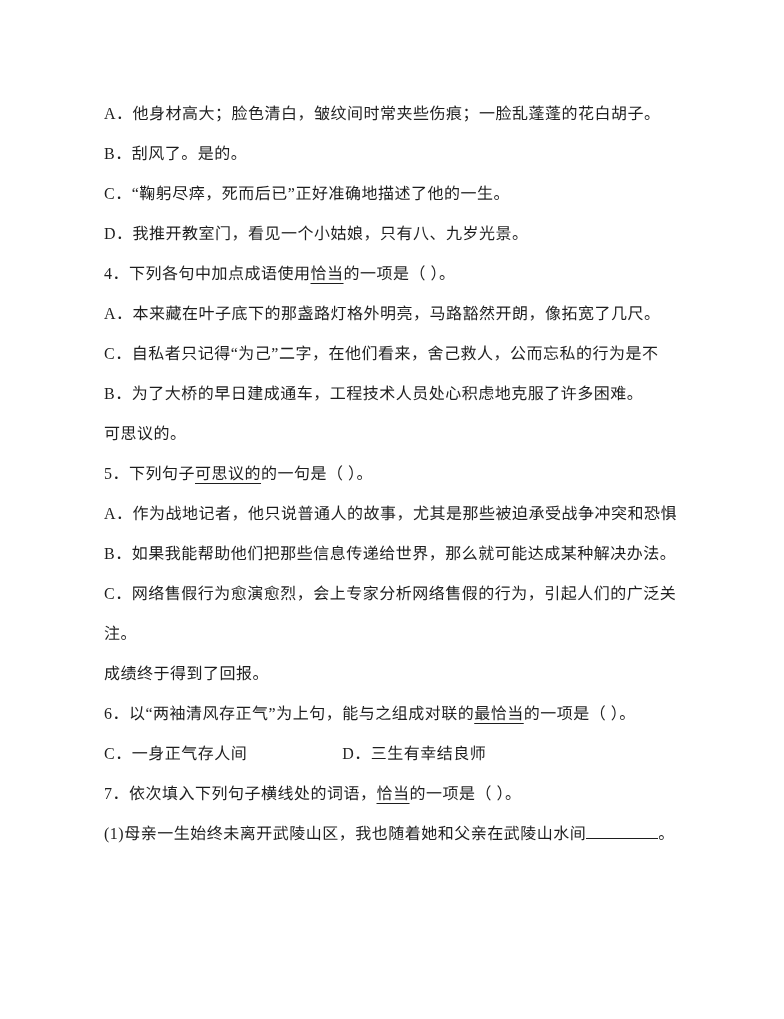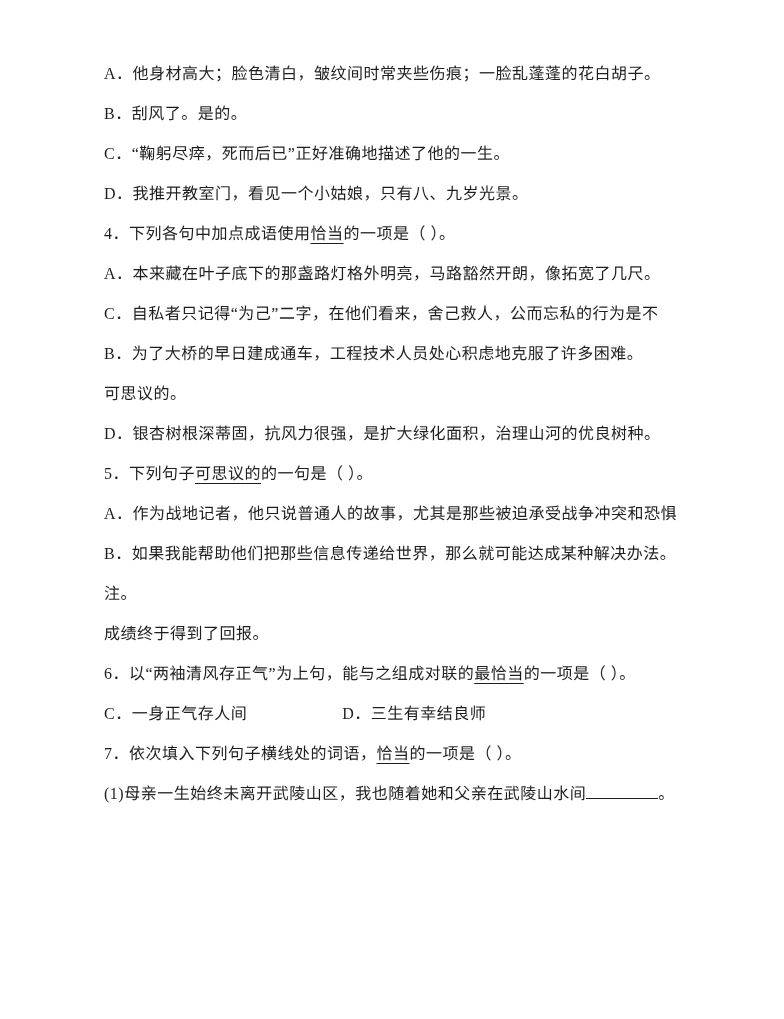--- a/index.html
+++ b/index.html
@@ -11,20 +11,21 @@
     width: 784px;
     height: 1019px;
     overflow: hidden;
     font-family: "Liberation Serif", "DejaVu Serif", serif;
     color: #1e1e1e;
   }
   .exam-body {
     box-sizing: border-box;
     width: 784px;
     padding: 54px 30px 0 104px;
+    margin-top: 40px;
   }
   .line {
     height: 40px;
     line-height: 40px;
     font-size: 16px;
     letter-spacing: 0.5px;
     white-space: nowrap;
   }
   .u {
     text-decoration: underline;
@@ -47,23 +48,23 @@
 <div class="exam-body">
     <div class="line"><span>A．他身材高大；脸色清白，皱纹间时常夹些伤痕；一脸乱蓬蓬的花白胡子。</span></div>
     <div class="line"><span>B．刮风了。是的。</span></div>
     <div class="line"><span>C．“鞠躬尽瘁，死而后已”正好准确地描述了他的一生。</span></div>
     <div class="line"><span>D．我推开教室门，看见一个小姑娘，只有八、九岁光景。</span></div>
     <div class="line"><span>4．下列各句中加点成语使用</span><span class="u">恰当</span><span>的一项是（ ）。</span></div>
     <div class="line"><span>A．本来藏在叶子底下的那盏路灯格外明亮，马路豁然开朗，像拓宽了几尺。</span></div>
     <div class="line"><span>C．自私者只记得“为己”二字，在他们看来，舍己救人，公而忘私的行为是不</span></div>
     <div class="line"><span>B．为了大桥的早日建成通车，工程技术人员处心积虑地克服了许多困难。</span></div>
     <div class="line"><span>可思议的。</span></div>
-    <div class="line"><span>D．银杏树根深蒂固，抗风力很强，是扩大绿化面积，治理山河的优良树种。</span></div>
     <div class="line"><span>5．下列句子</span><span class="u">可思议的</span><span>的一句是（ ）。</span></div>
     <div class="line"><span>A．作为战地记者，他只说普通人的故事，尤其是那些被迫承受战争冲突和恐惧</span></div>
     <div class="line"><span>B．如果我能帮助他们把那些信息传递给世界，那么就可能达成某种解决办法。</span></div>
+    <div class="line"><span>C．网络售假行为愈演愈烈，会上专家分析网络售假的行为，引起人们的广泛关</span></div>
     <div class="line"><span>注。</span></div>
     <div class="line"><span>成绩终于得到了回报。</span></div>
     <div class="line"><span>6．以“两袖清风存正气”为上句，能与之组成对联的</span><span class="u">最恰当</span><span>的一项是（ ）。</span></div>
     <div class="line"><span>C．一身正气存人间</span><span class="gap"></span><span>D．三生有幸结良师</span></div>
     <div class="line"><span>7．依次填入下列句子横线处的词语，</span><span class="u">恰当</span><span>的一项是（ ）。</span></div>
     <div class="line"><span>(1)母亲一生始终未离开武陵山区，我也随着她和父亲在武陵山水间</span><span class="blank"></span><span>。</span></div>
   </div>
 
 </body></html>

